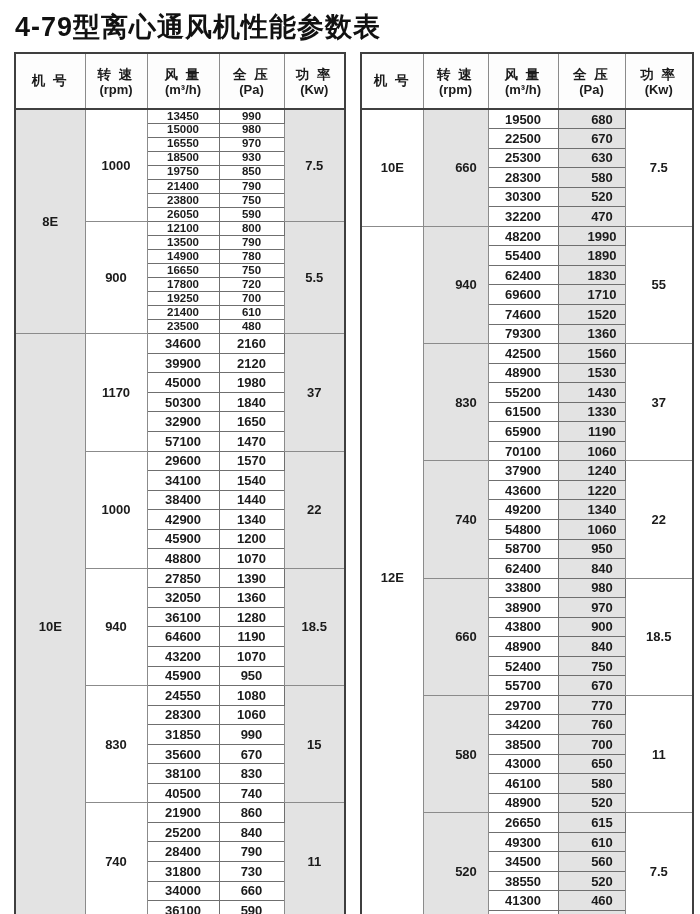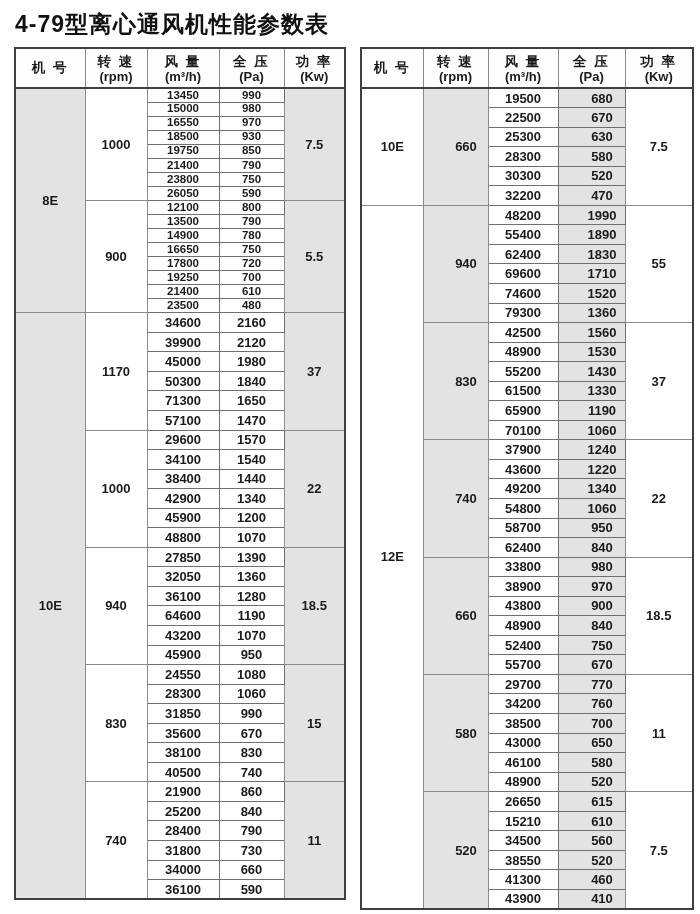--- a/index.html
+++ b/index.html
@@ -6,21 +6,21 @@
   body {
     width: 700px; height: 914px;
     background: #ffffff;
     font-family: "Liberation Sans", "DejaVu Sans", sans-serif;
     color: #1b1b1b;
     overflow: hidden;
   }
   .page { width: 700px; height: 914px; position: relative; }
 
   .title {
-    font-size: 23px;
+    font-size: 27px;
     font-weight: bold;
     letter-spacing: 1px;
     padding: 9px 0 7px 15px;
     color: #111111;
   }
 
   .tables-wrap {
     display: flex;
     align-items: flex-start;
     padding: 0 10px 0 14px;
@@ -33,21 +33,21 @@
     border: 2px solid #3f3f3f;
     flex: 0 0 auto;
   }
   .tbl th, .tbl td {
     border: 1px solid #8b8b8b;
     text-align: center;
     vertical-align: middle;
     padding: 0;
     overflow: hidden;
   }
-  .tbl thead tr { height: 40px; }
+  .tbl thead tr { height: 56px; }
   .tbl thead th {
     background: #fdfdfd;
     border-bottom: 2px solid #3f3f3f;
     font-weight: bold;
   }
   .h-label { display: block; font-size: 13.5px; letter-spacing: 2px; line-height: 16px; }
   .h-unit  { display: block; font-size: 13px; letter-spacing: 0px; line-height: 13px; font-weight: bold; }
 
   .tbl tbody tr { height: 19.55px; }
   .tbl tbody tr.dense { height: 14.05px; }
@@ -192,21 +192,21 @@
           </tr>
           <tr>
             <td class="col-air">45000</td>
             <td class="col-press">1980</td>
           </tr>
           <tr>
             <td class="col-air">50300</td>
             <td class="col-press">1840</td>
           </tr>
           <tr>
-            <td class="col-air">71300</td>
+            <td class="col-air">32900</td>
             <td class="col-press">1650</td>
           </tr>
           <tr>
             <td class="col-air">57100</td>
             <td class="col-press">1470</td>
           </tr>
           <tr>
             <td class="col-rpm" rowspan="6">1000</td>
             <td class="col-air">29600</td>
             <td class="col-press">1570</td>
@@ -503,21 +503,21 @@
             <td class="col-air">48900</td>
             <td class="col-press">520</td>
           </tr>
           <tr>
             <td class="col-rpm" rowspan="6">520</td>
             <td class="col-air">26650</td>
             <td class="col-press">615</td>
             <td class="col-power" rowspan="6">7.5</td>
           </tr>
           <tr>
-            <td class="col-air">15210</td>
+            <td class="col-air">49300</td>
             <td class="col-press">610</td>
           </tr>
           <tr>
             <td class="col-air">34500</td>
             <td class="col-press">560</td>
           </tr>
           <tr>
             <td class="col-air">38550</td>
             <td class="col-press">520</td>
           </tr>

